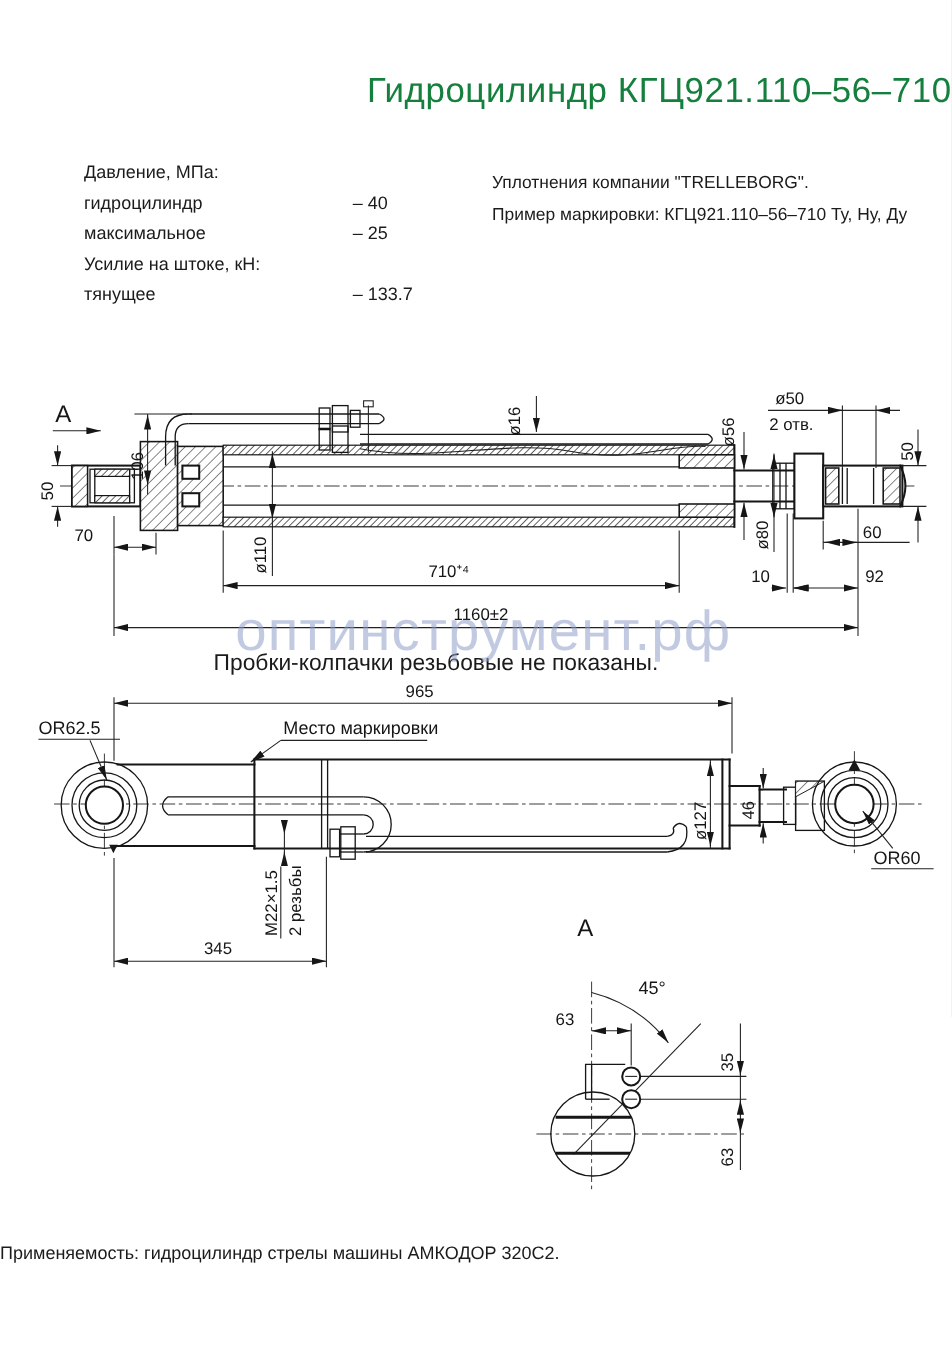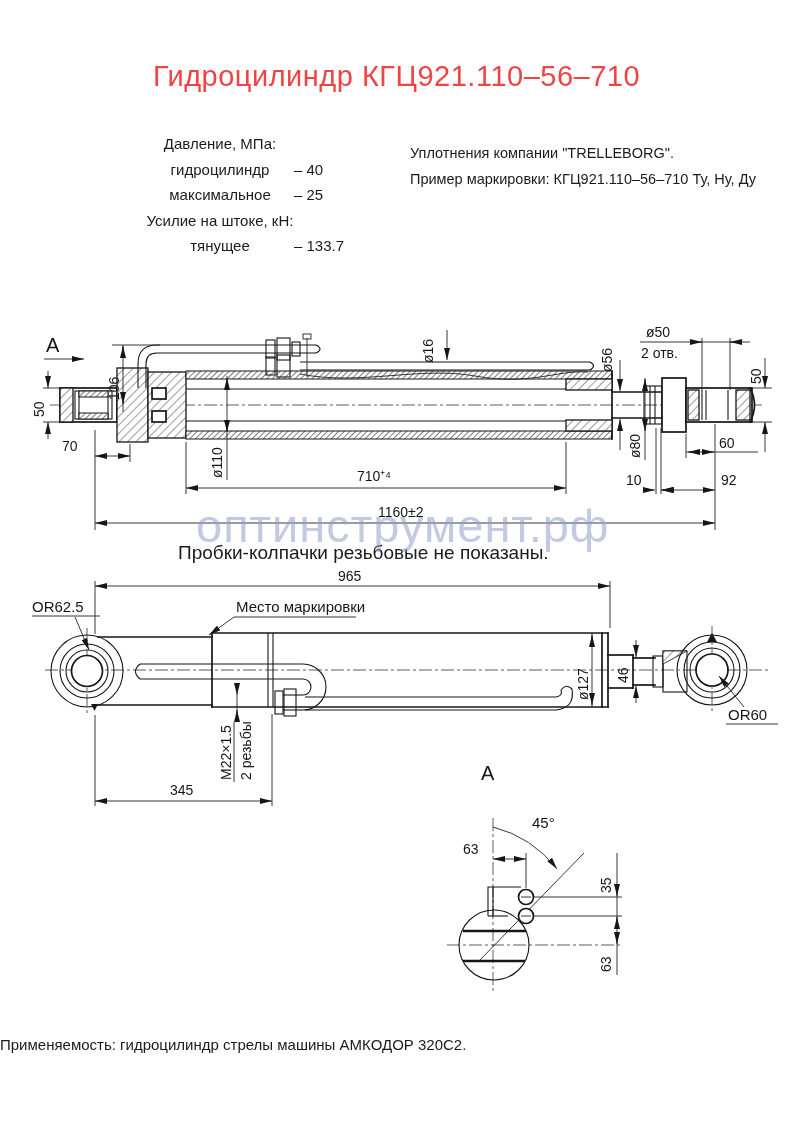--- a/index.html
+++ b/index.html
@@ -2,24 +2,24 @@
 <html><head>
 <meta charset="utf-8">
 <style>
   html,body{margin:0;padding:0;background:#e8e8e8;}
   .page{
     position:relative;width:793px;height:1123px;margin:0 auto;
     background:#ffffff;overflow:hidden;
     font-family:"Liberation Sans",sans-serif;color:#1b1b1b;
   }
   .title{
-    position:absolute;top:60px;left:0;right:0;text-align:center;
-    font-size:29px;font-weight:500;letter-spacing:0.5px;color:#ef4444;
+    position:absolute;top:60px;left:0;right:0;text-align:right;
+    font-size:29px;font-weight:500;letter-spacing:0.5px;color:#15803d;
   }
-  .specs{position:absolute;left:70px;top:131px;width:300px;font-size:15px;text-align:center;}
+  .specs{position:absolute;left:70px;top:131px;width:300px;font-size:15px;}
   .spec-row{position:relative;height:25.6px;line-height:25.6px;}
   .spec-value{position:absolute;left:224px;top:0;}
   .seals{position:absolute;left:410px;top:141px;font-size:14.5px;line-height:25.5px;width:360px;}
   .note{position:absolute;left:178px;top:542px;font-size:19px;z-index:3;}
   .watermark{
     position:absolute;left:196px;top:498px;z-index:4;
     font-size:47px;letter-spacing:1px;color:rgba(143,158,203,0.55);
     white-space:nowrap;pointer-events:none;
   }
   .footer{position:absolute;left:0;right:0;top:1036px;text-align:left;font-size:15px;}

